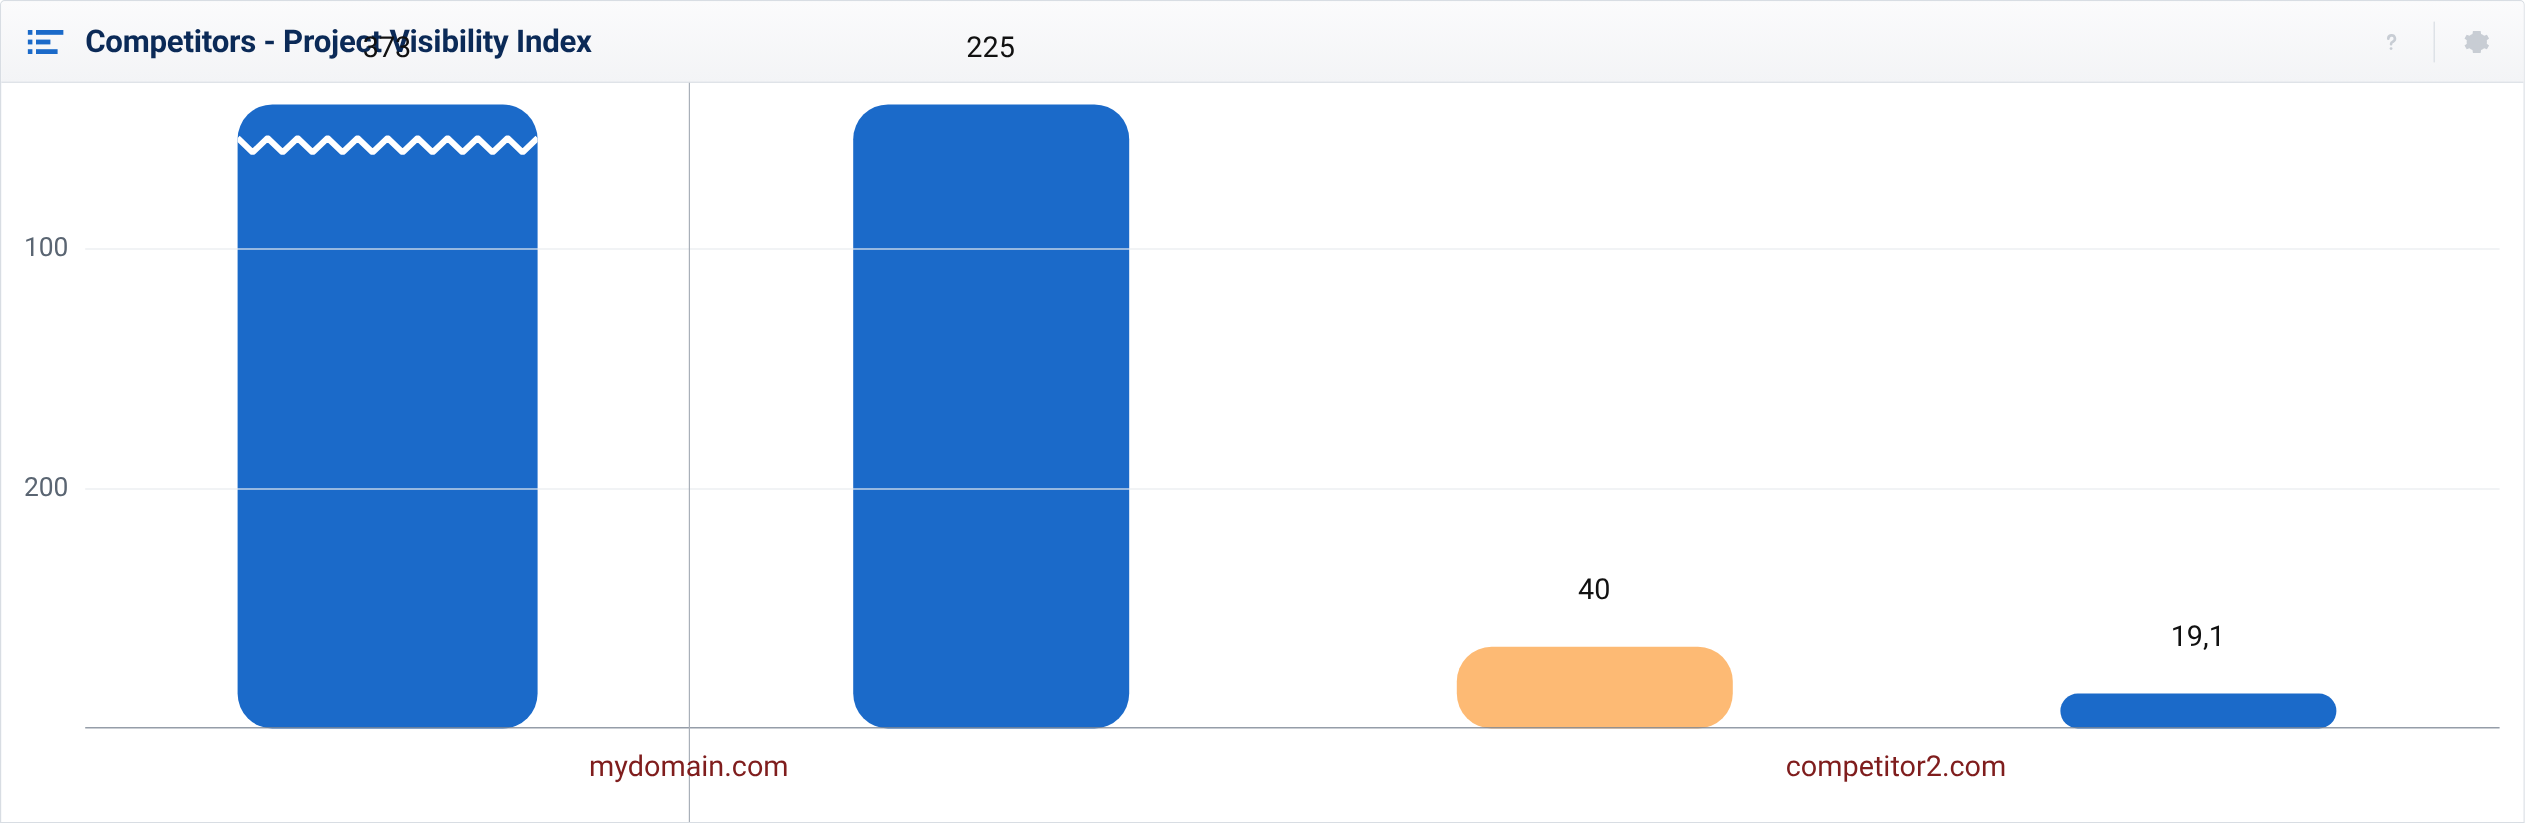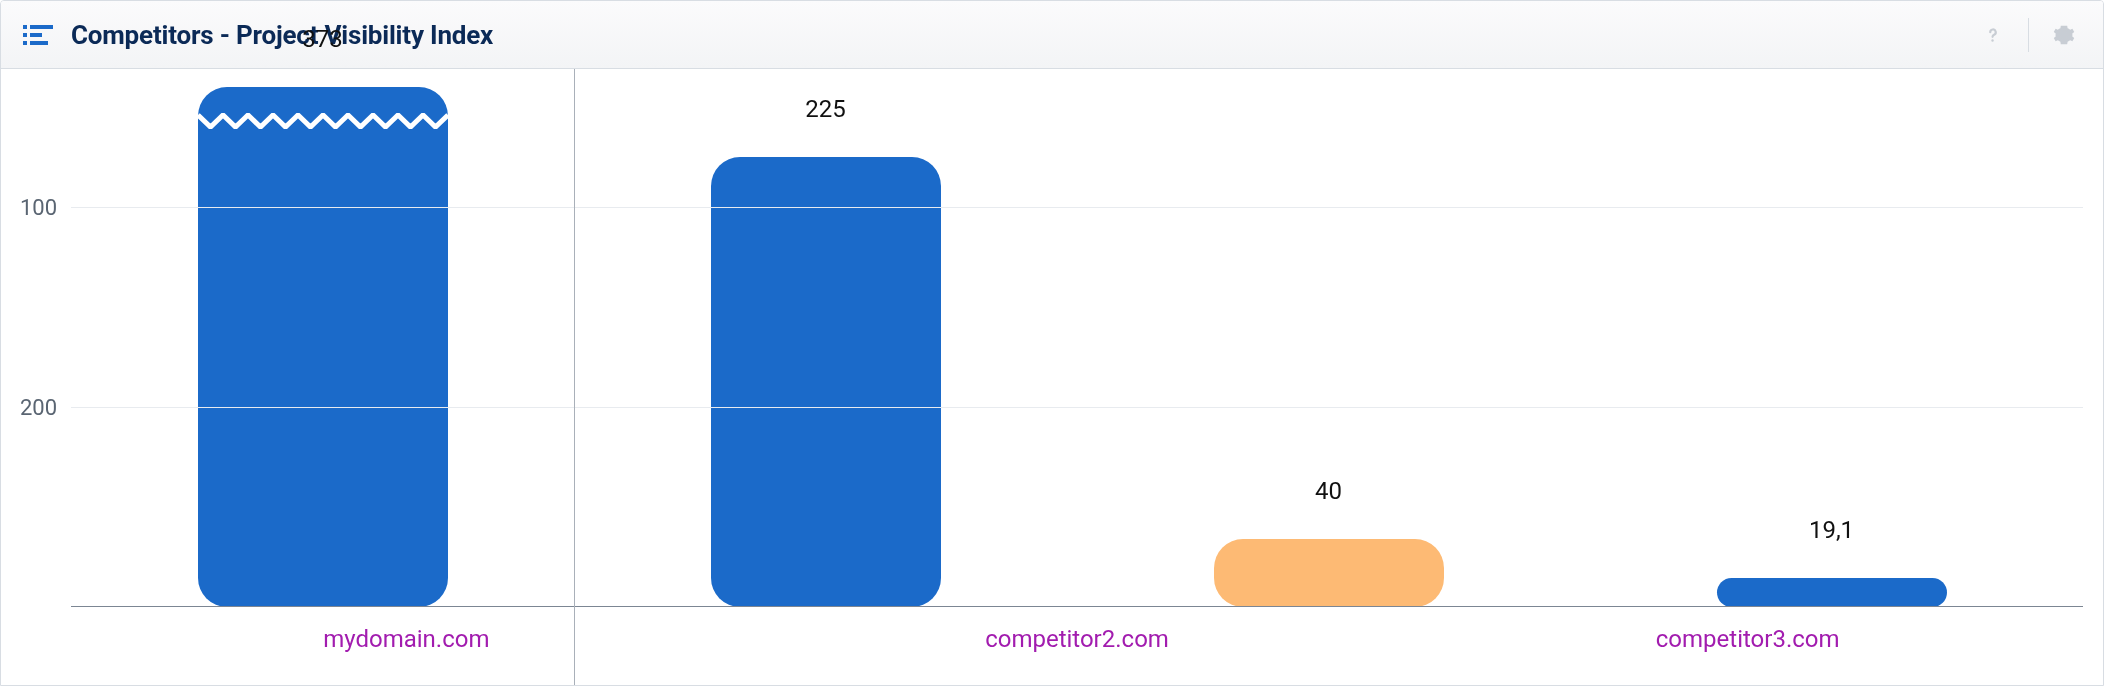--- a/index.html
+++ b/index.html
@@ -135,21 +135,21 @@
     bottom: 0;
     height: 78px;
     display: flex;
     align-items: flex-start;
   }
   .xlabels .lab {
     flex: 1 1 0;
     text-align: center;
     padding-top: 18px;
     font-size: 24px;
-    color: #a21caf;
+    color: #7f1d1d;
   }
 </style>
 </head>
 <body>
 
 <div class="widget">
 
   <div class="hdr">
     <span class="panel-icon">
       <svg width="30" height="24" viewBox="0 0 30 24">
@@ -184,21 +184,21 @@
       <div class="bars-row" id="bars-row">
           <div class="cell">
             <div class="bar first" style="background: rgb(27, 106, 201); height: 520px;">
               <div class="bar-label">373</div>
               <div class="zig" style="bottom: 478px;"><svg width="250" height="16" viewBox="0 0 250 16">
                   <polyline points="0,2 12.5,14 25,2 37.5,14 50,2 62.5,14 75,2 87.5,14 100,2 112.5,14 125,2 137.5,14 150,2 162.5,14 175,2 187.5,14 200,2 212.5,14 225,2 237.5,14 250,2" fill="none" stroke="#ffffff" stroke-width="5"></polyline>
                 </svg></div>
             </div>
           </div>
           <div class="cell">
-            <div class="bar" style="background: rgb(27, 106, 201); height: 450px;">
+            <div class="bar" style="background: rgb(27, 106, 201); height: 520px;">
               <div class="bar-label">225</div>
             </div>
           </div>
           <div class="cell">
             <div class="bar" style="background: #fdba74; height: 68px;">
               <div class="bar-label">40</div>
             </div>
           </div>
           <div class="cell">
             <div class="bar" style="background: rgb(27, 106, 201); height: 28.6px;">
@@ -210,18 +210,17 @@
     <div class="grid" style="top: 320px;"></div>
         <div class="ytick" style="top: 320px;">200</div>
         <div class="grid" style="top: 120px;"></div>
         <div class="ytick" style="top: 120px;">100</div>
         <div class="vsep" style="left: 503px; top: -18px; bottom: -78px;"></div>
       </div>
 
     <div class="xlabels" id="xlabels">
         <div class="lab">mydomain.com</div>
         <div class="lab">competitor2.com</div>
-        <div class="lab">competitor3.com</div>
       </div>
 
   </div>
 
 </div>
 
 </body></html>

